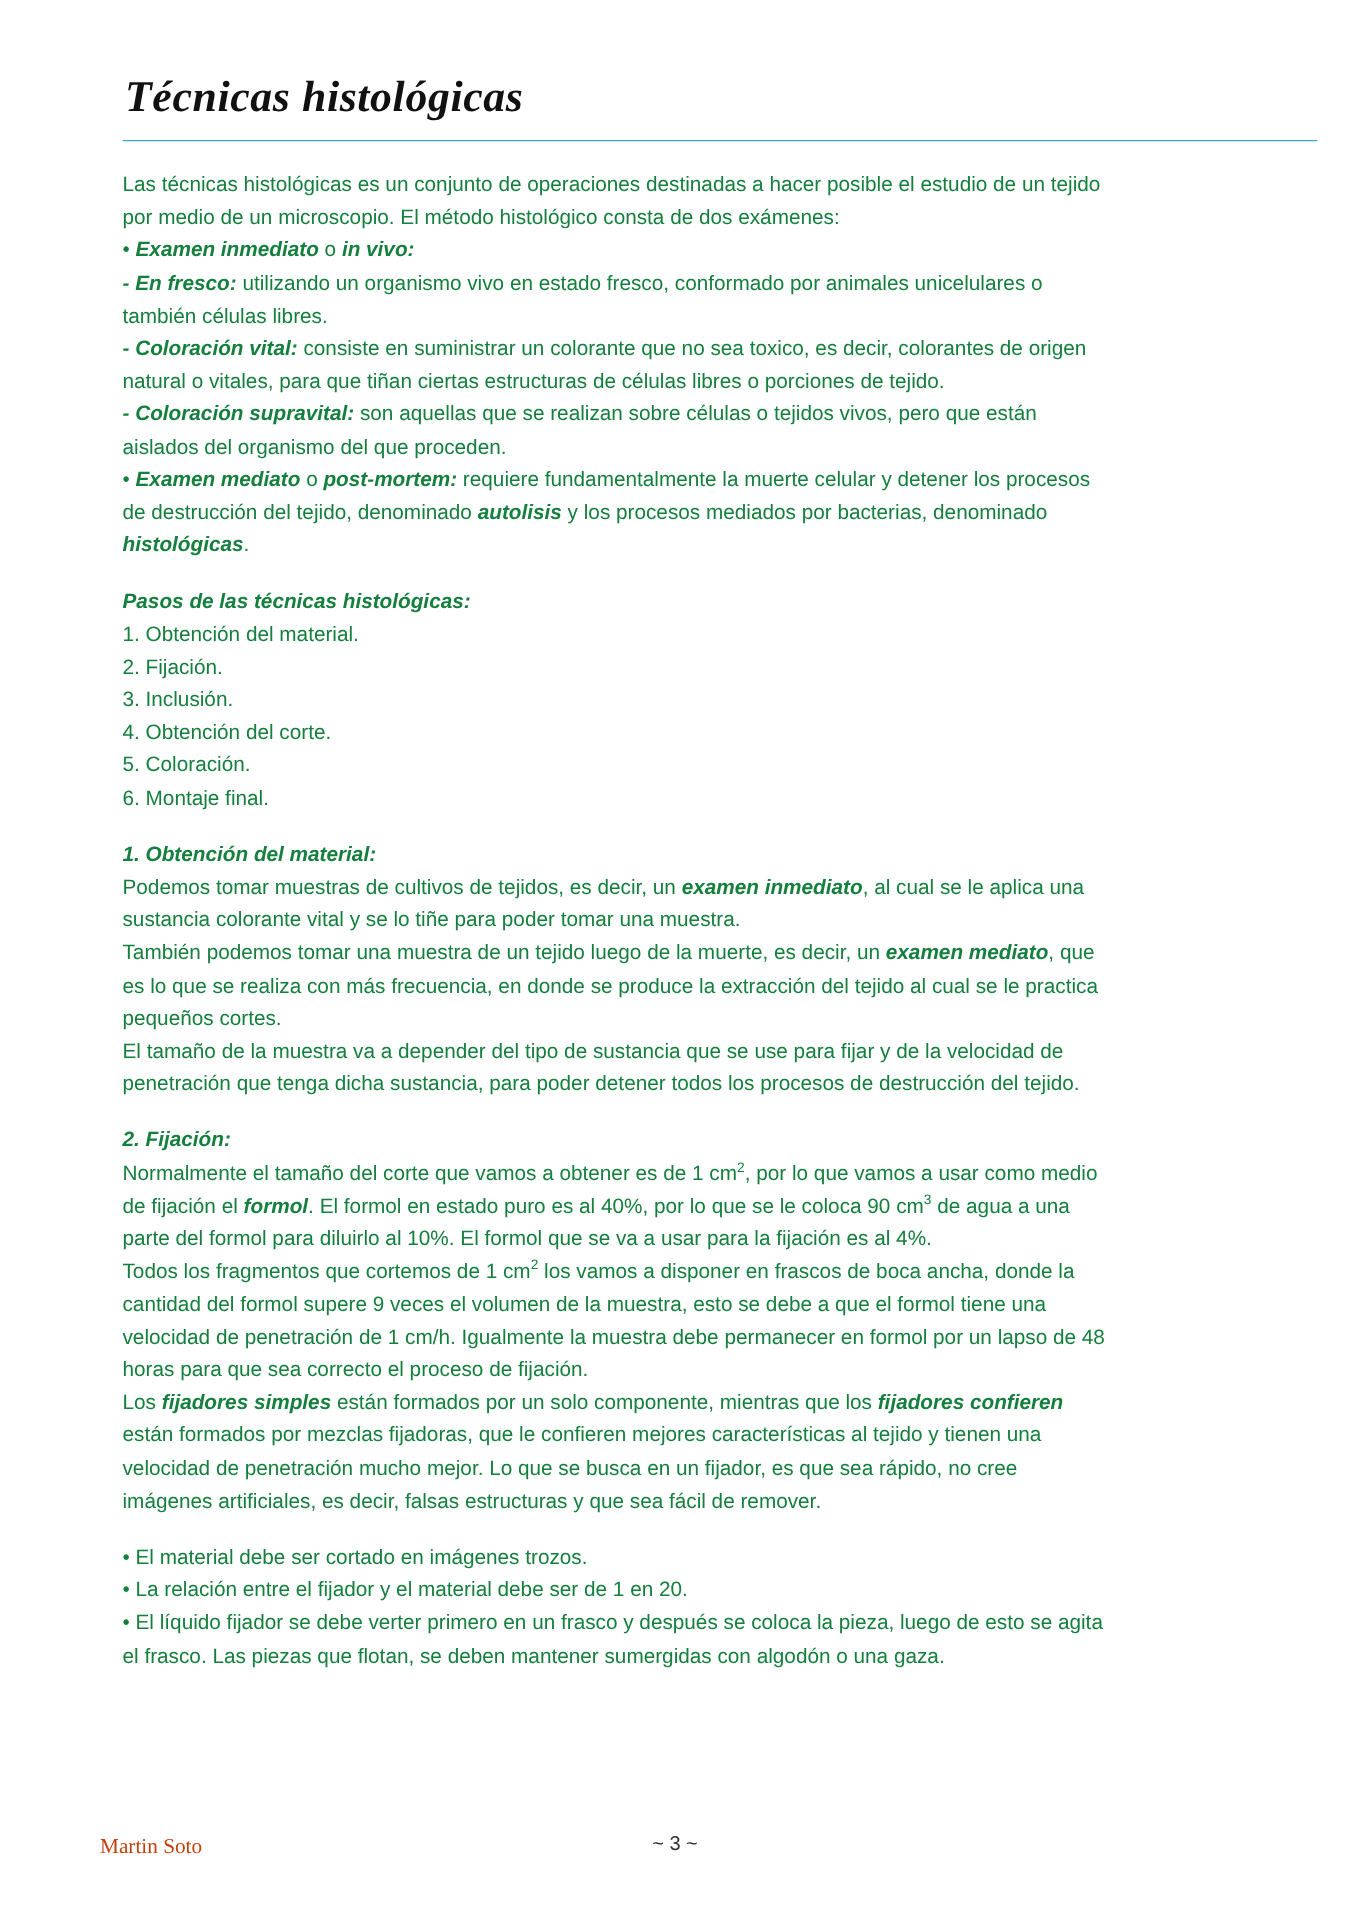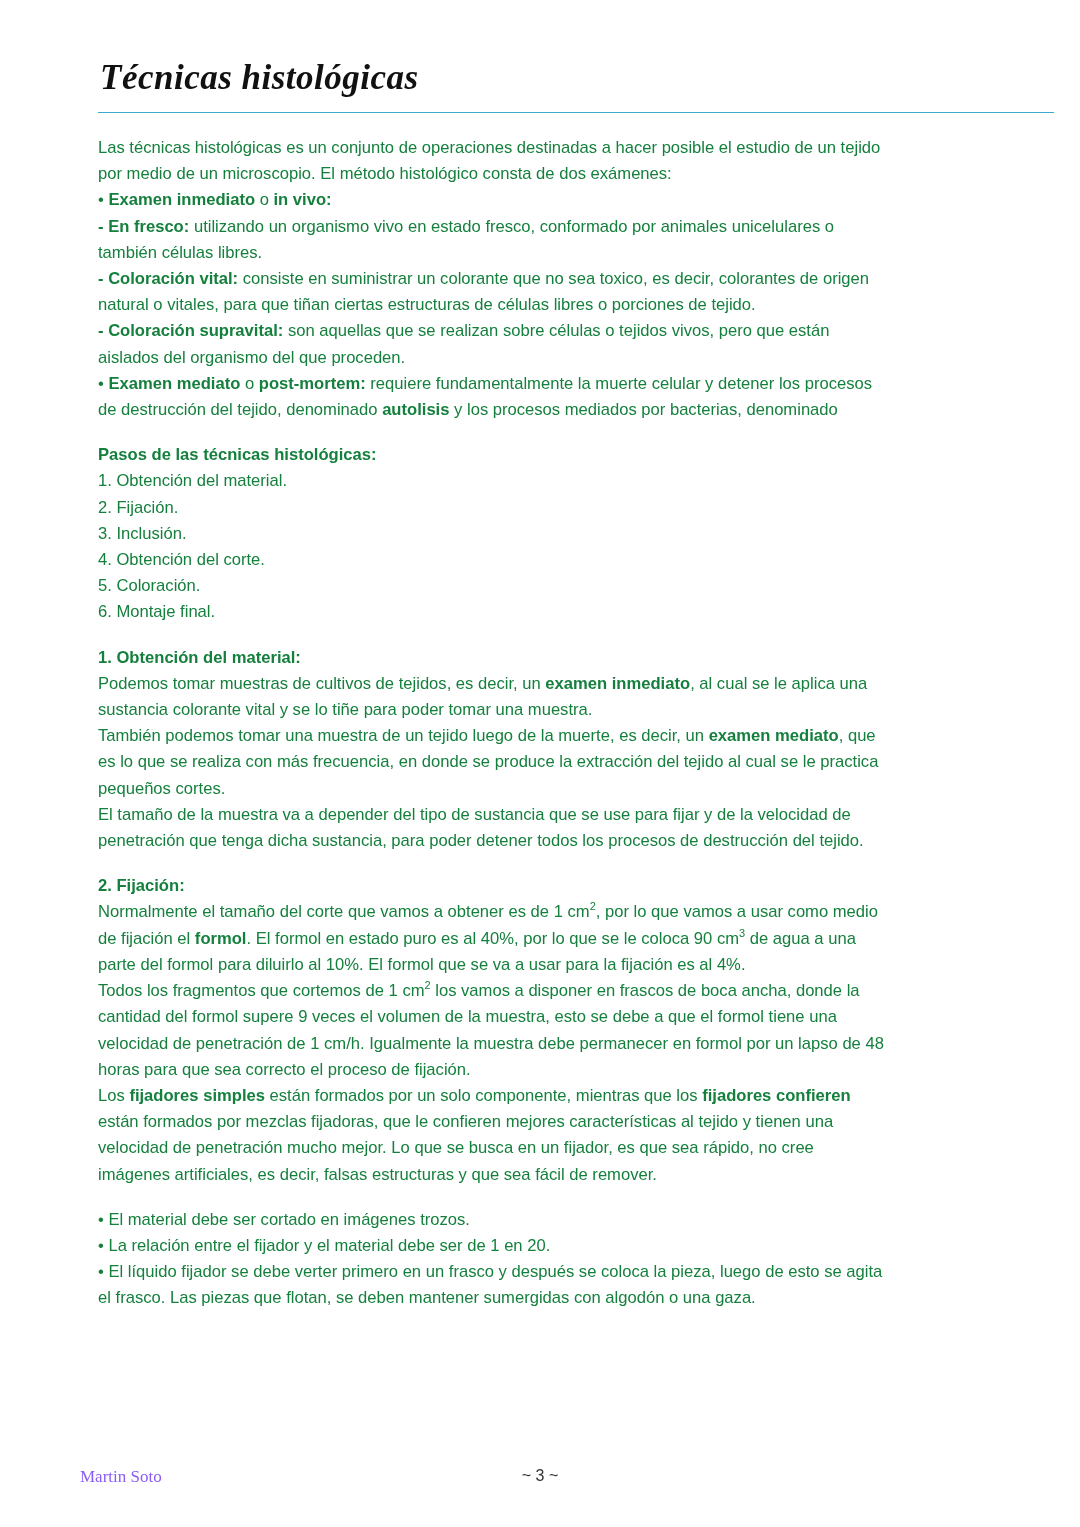--- a/index.html
+++ b/index.html
@@ -45,40 +45,40 @@
     color: #15803d;
     width: 952px;
     text-align: left;
   }
   .body-text p {
     margin: 0;
   }
   .para-gap {
     height: 19px;
   }
-  b { font-weight: bold; }
+  b { font-weight: bold; font-style: italic; }
   sup {
     font-size: 11px;
     vertical-align: super;
     line-height: 0;
   }
   .footer {
     position: absolute;
     left: 0;
     bottom: 36px;
     width: 1080px;
     height: 24px;
   }
   .footer-left {
     position: absolute;
     left: 80px;
     top: 0;
     font-family: "Liberation Serif", serif;
     font-size: 17px;
-    color: #8b5cf6;
+    color: #c2410c;
   }
   .footer-center {
     position: absolute;
     left: 0;
     top: 0;
     width: 1080px;
     text-align: center;
     font-size: 16px;
     color: #333333;
   }
@@ -102,20 +102,21 @@
     <p>también células libres.</p>
 
     <p><b>- Coloración vital:</b><span> consiste en suministrar un colorante que no sea toxico, es decir, colorantes de origen</span></p>
     <p>natural o vitales, para que tiñan ciertas estructuras de células libres o porciones de tejido.</p>
 
     <p><b>- Coloración supravital:</b><span> son aquellas que se realizan sobre células o tejidos vivos, pero que están</span></p>
     <p>aislados del organismo del que proceden.</p>
 
     <p><span>• </span><b>Examen mediato</b><span> o </span><b>post-mortem:</b><span> requiere fundamentalmente la muerte celular y detener los procesos</span></p>
     <p><span>de destrucción del tejido, denominado </span><b>autolisis</b><span> y los procesos mediados por bacterias, denominado</span></p>
+    <p><b>histológicas</b><span>.</span></p>
 
     <div class="para-gap"></div>
 
     <p><b>Pasos de las técnicas histológicas:</b></p>
     <p>1. Obtención del material.</p>
     <p>2. Fijación.</p>
     <p>3. Inclusión.</p>
     <p>4. Obtención del corte.</p>
     <p>5. Coloración.</p>
     <p>6. Montaje final.</p>

